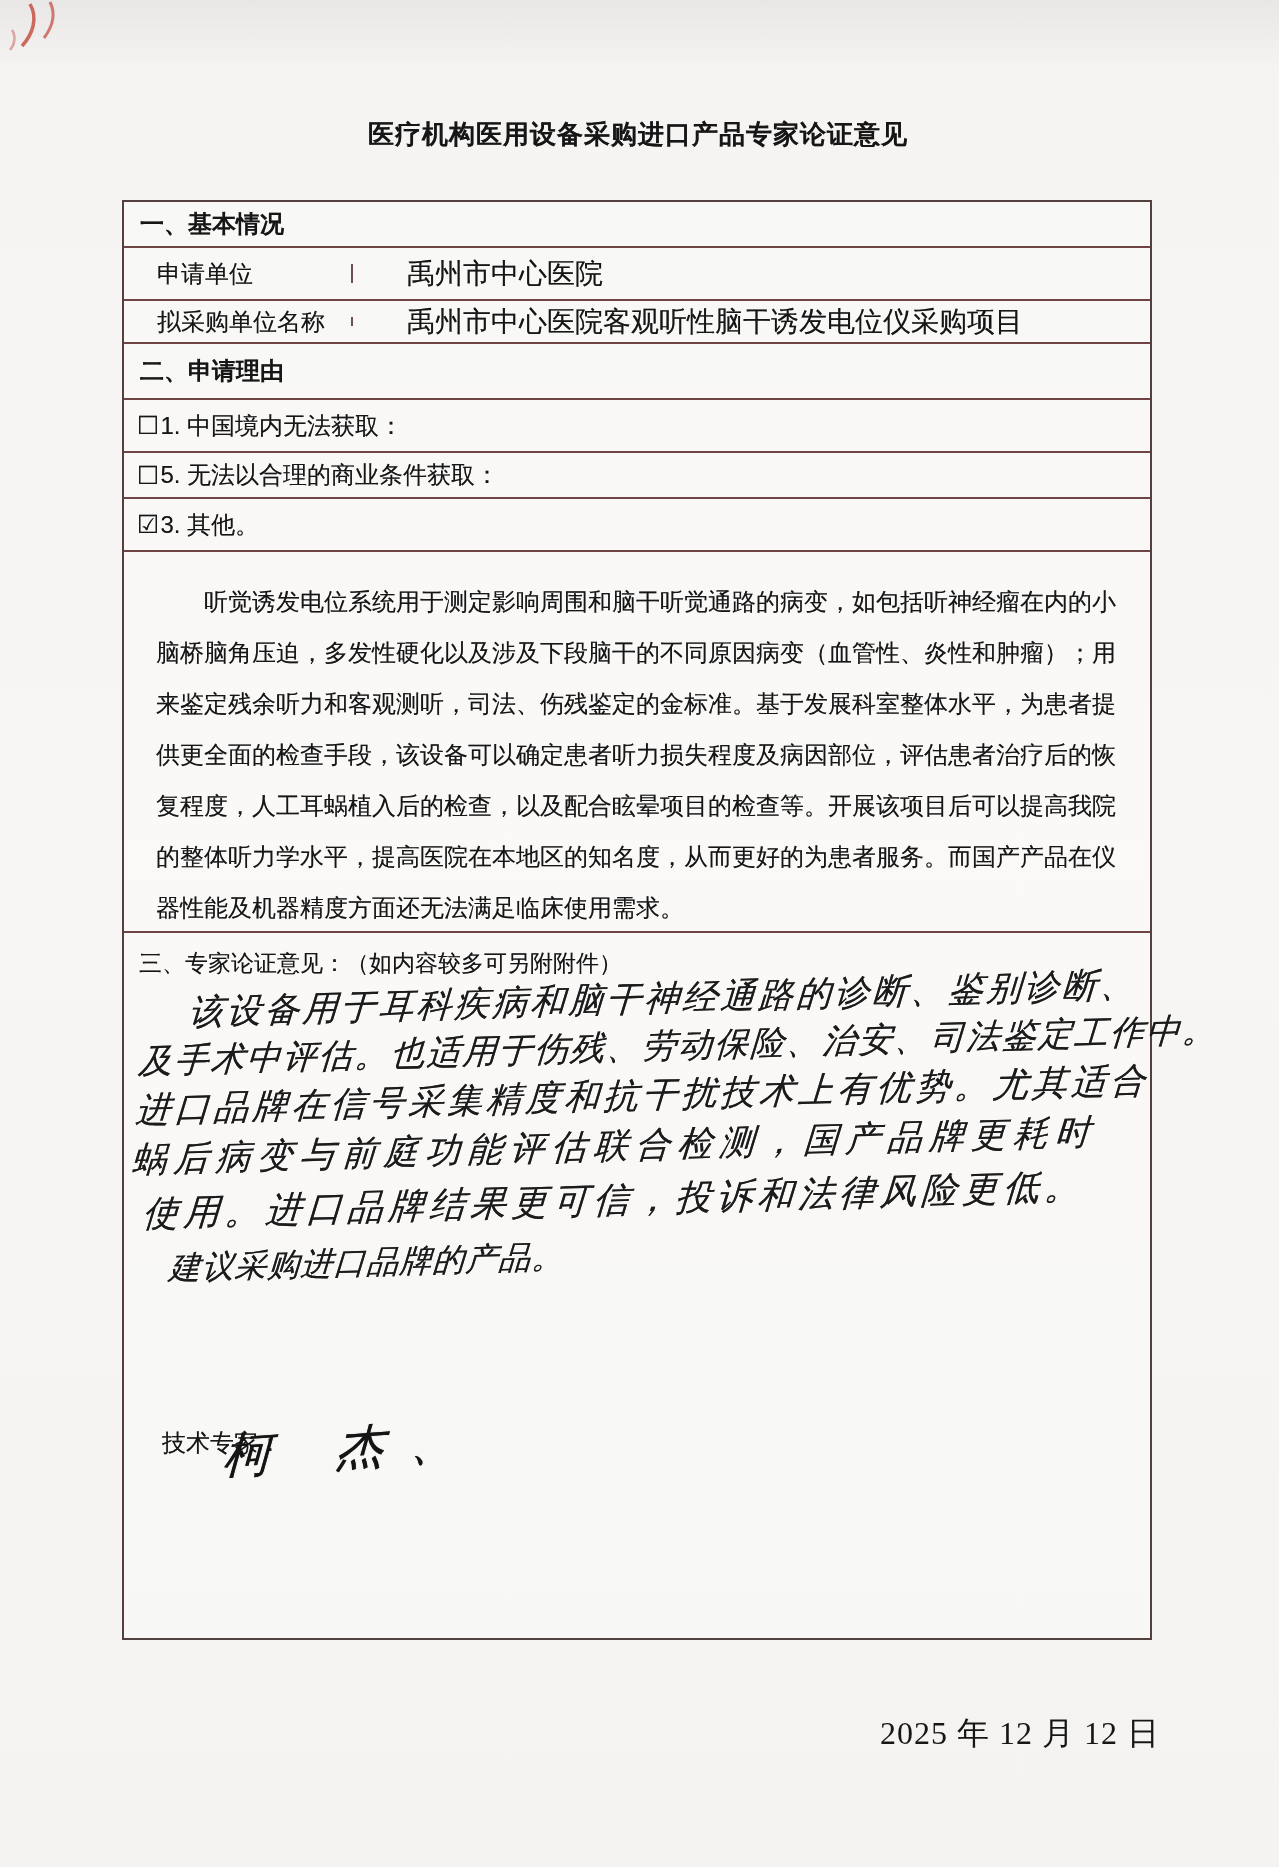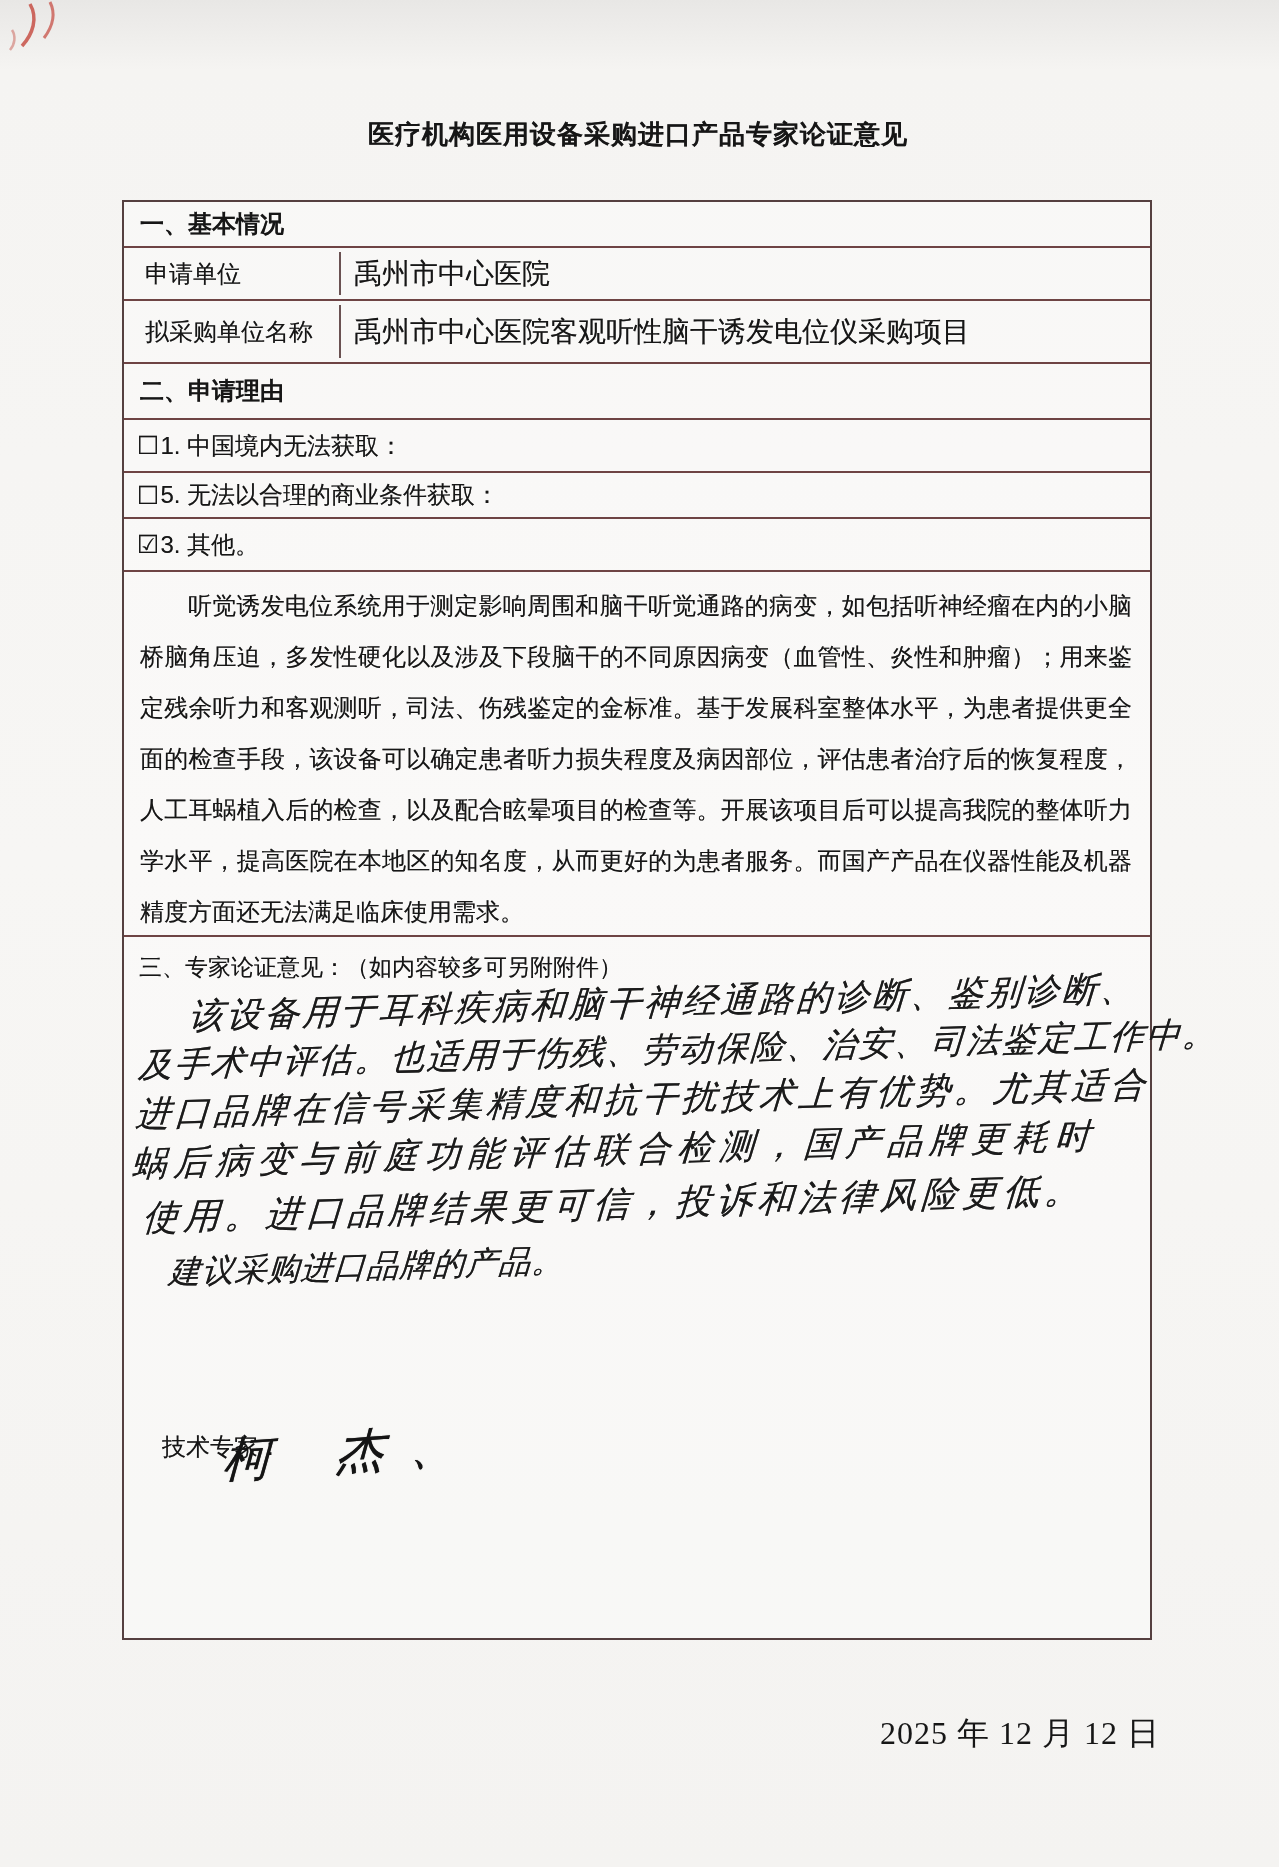--- a/index.html
+++ b/index.html
@@ -23,33 +23,33 @@
   }
   .tbl{
     position:absolute;top:200px;left:122px;width:1030px;height:1440px;
     box-sizing:border-box;border:2px solid var(--outer);
     background:rgba(255,255,255,.35);
     text-shadow:0 0 .4px rgba(0,0,0,.45);
   }
   .row{box-sizing:border-box;border-bottom:2px solid var(--line);display:flex;align-items:center;}
   .row:last-child{border-bottom:none;}
   .sec-head{font-weight:bold;font-size:24px;padding-left:16px;}
-  .h55{height:46px}.h53{height:53px}.h54{height:63px}.h52{height:56px}
-  .kv{padding:4px;}
+  .h55{height:46px}.h53{height:53px}.h54{height:43px}.h52{height:56px}
+  .kv{padding:16px;gap:41px;}
   .kv .label{
     width:213px;align-self:stretch;display:flex;align-items:center;
     box-sizing:border-box;border-right:2px solid #6a5252;padding-left:17px;
     font-size:24px;
   }
   .kv .value{flex:1;display:flex;align-items:center;padding-left:13px;font-size:28px;}
   .reason{padding-left:13px;font-size:24px;}
   .cbx{font-size:25px;margin-right:1px;line-height:1;}
   .para-cell{display:block;height:365px;}
   .para-cell p{
-    margin:0;padding:8px 18px 0 16px;
+    margin:16px;padding:8px 18px 0 16px;
     font-size:24px;line-height:51px;text-align:justify;text-indent:2em;
   }
   .opinion-cell{display:block;position:relative;height:643px;}
   .opinion-head{padding:15px 0 0 15px;font-size:23px;}
   .hw{
     position:absolute;white-space:nowrap;color:var(--hw-ink);
     font-style:italic;transform:rotate(-1.7deg) skewX(-5deg);transform-origin:left top;
     text-shadow:0 0 .6px rgba(20,20,20,.7);
   }
   .hw1{top:56px;left:66px;font-size:35px;letter-spacing:3px;}

